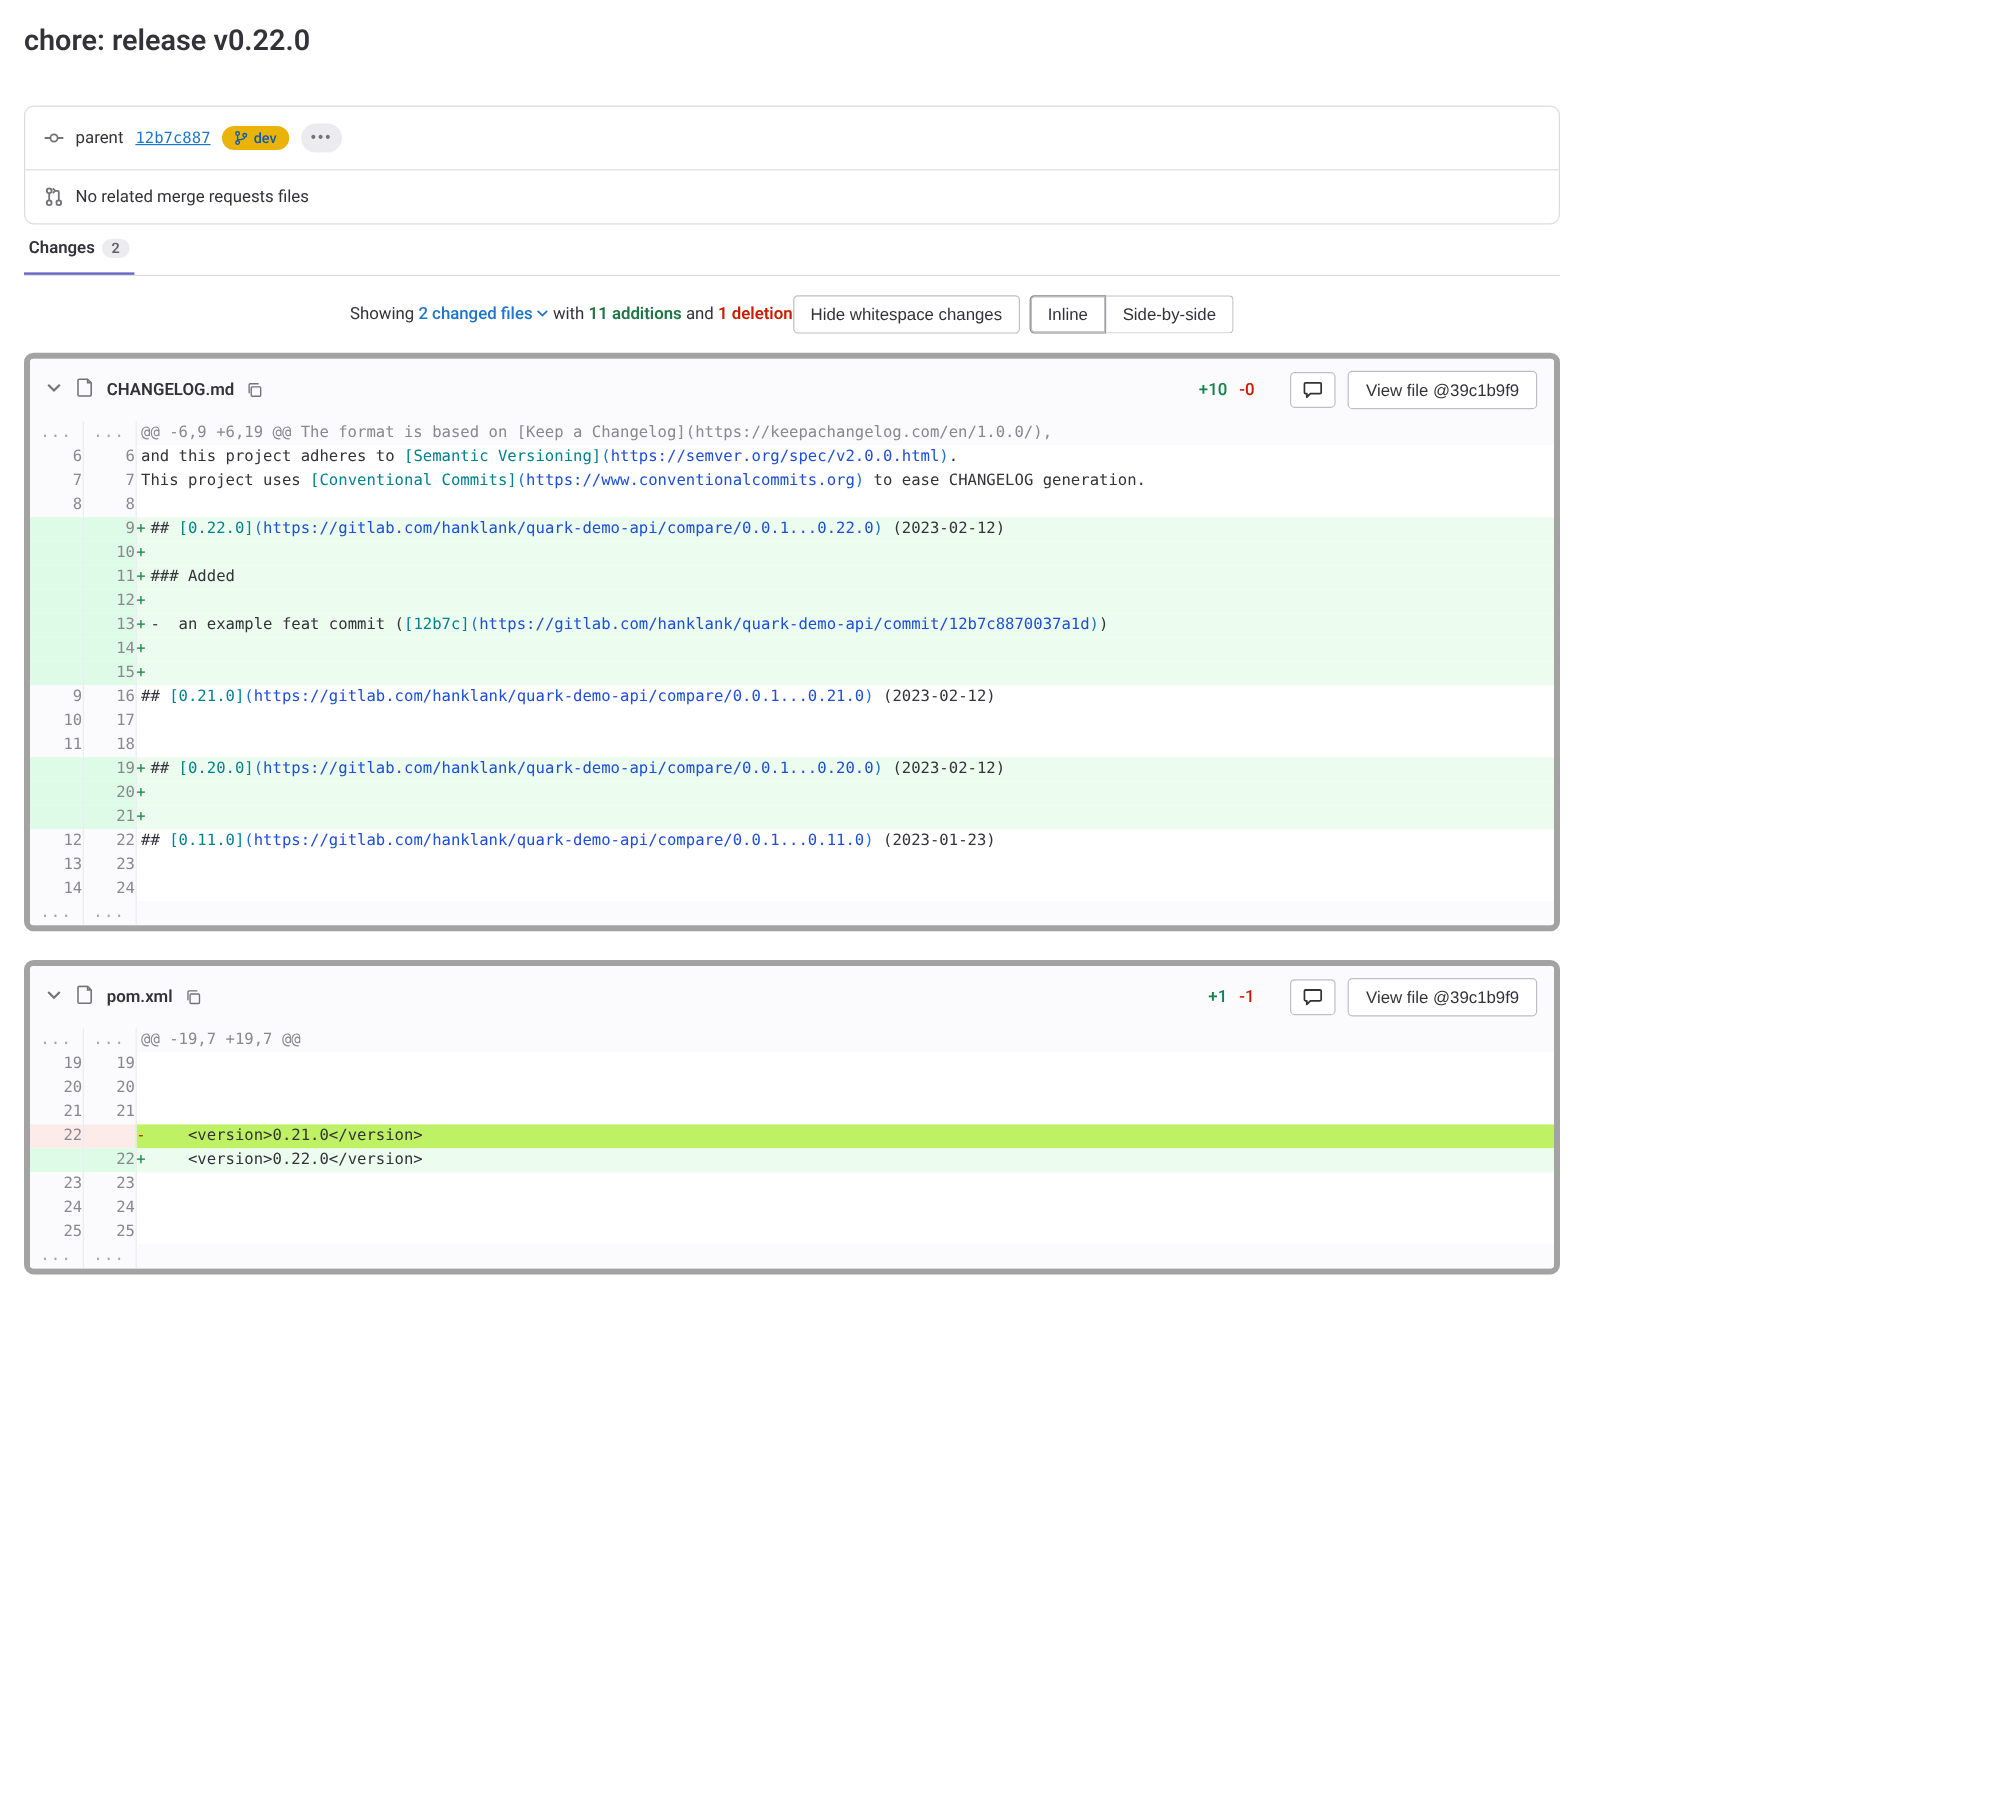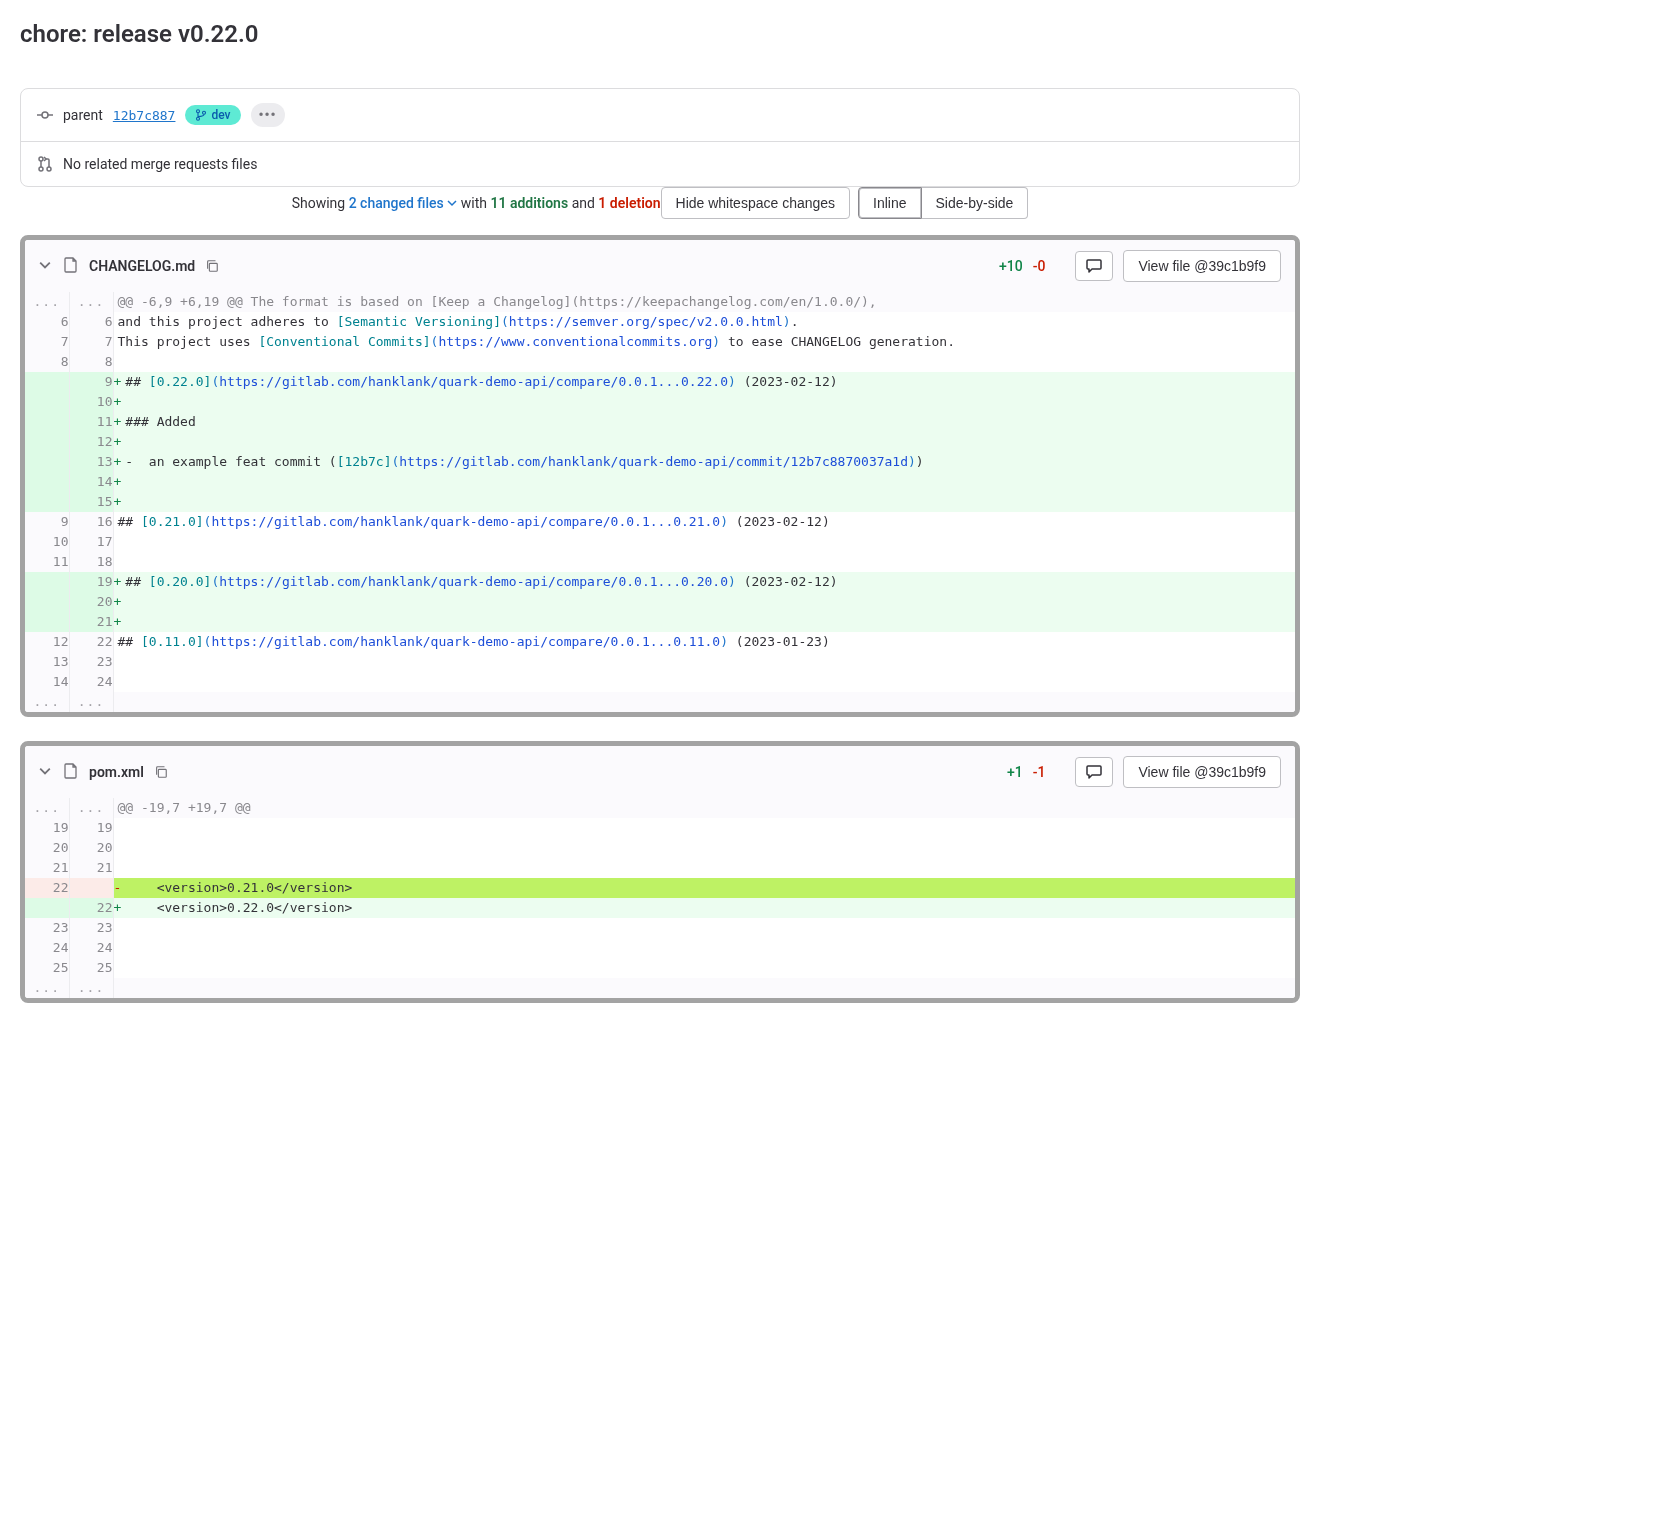--- a/index.html
+++ b/index.html
@@ -8,21 +8,21 @@
 .commit-title{font-size:24px;font-weight:600;margin-bottom:40px}
 .commit-desc{border-left:3px solid #dcdcde;padding:10px 0 10px 16px;margin-bottom:24px;font-family:"GitLab Mono",Menlo,Consolas,monospace;font-size:13px;color:#737278}
 .commit-desc .avatar{display:inline-block;width:16px;height:16px;border-radius:50%;background:linear-gradient(135deg,#8b4513,#654321);vertical-align:middle;margin:0 3px}
 .link{color:#1f75cb;text-decoration:none}
 .commit-box{border:1px solid #dcdcde;border-radius:8px;}
 .commit-row{padding:14px 16px;display:flex;align-items:center;gap:10px}
 .commit-row+.commit-row{border-top:1px solid #dcdcde}
 .commit-icon{width:16px;height:16px;display:inline-flex;align-items:center;justify-content:center;color:#737278}
 .parent-text{color:#333238}
 .sha-link{color:#1f75cb;font-family:"GitLab Mono",Menlo,monospace;font-size:13px}
-.badge-dev{background:#5eead4;color:#0b5cad;padding:3px 10px;border-radius:12px;font-size:12px;font-weight:500;display:inline-flex;align-items:center;gap:4px}
+.badge-dev{background:#eab308;color:#0b5cad;padding:3px 10px;border-radius:12px;font-size:12px;font-weight:500;display:inline-flex;align-items:center;gap:4px}
 .badge-more{background:#ececef;color:#737278;padding:4px 8px;border-radius:12px;font-size:14px;font-weight:700;letter-spacing:1px;cursor:pointer}
 .mr-text{color:#333238}
 .tabs{border-bottom:1px solid #dcdcde;margin-bottom:16px}
 .tab{display:inline-flex;align-items:center;gap:6px;padding:12px 4px;font-weight:600;color:#333238;border-bottom:2px solid #6666c4;cursor:pointer}
 .tab-badge{background:#ececef;color:#626168;border-radius:10px;padding:1px 8px;font-size:12px;font-weight:600}
 .changes-bar{display:flex;justify-content:center;align-items:center;margin-bottom:16px}
 .changes-left{color:#333238}
 .changes-left .files-link{color:#1f75cb;font-weight:500;cursor:pointer}
 .add-count{color:#217645;font-weight:600}
 .del-count{color:#c91c00;font-weight:600}
@@ -98,20 +98,26 @@
             <circle cx="4" cy="13" r="2" fill="none" stroke="currentColor" stroke-width="1.5"></circle>
             <circle cx="12" cy="13" r="2" fill="none" stroke="currentColor" stroke-width="1.5"></circle>
             <path d="M4 5v6M9 3h2a1 1 0 011 1v7" fill="none" stroke="currentColor" stroke-width="1.5"></path>
             <path d="M7 1l2 2-2 2" fill="none" stroke="currentColor" stroke-width="1.5"></path>
           </svg>
       </span>
       <span class="mr-text">No related merge requests files</span>
     </div>
   </div>
 
+  <div class="tabs">
+    <span class="tab">
+      <span>Changes</span>
+      <span class="tab-badge">2</span>
+    </span>
+  </div>
 
   <div class="changes-bar">
     <div class="changes-left">
       <span>Showing</span>
       <span class="files-link">
         <span>2 changed files</span>
         <span class="chev-down">
           <svg width="10" height="10" viewBox="0 0 10 10">
               <path d="M1 3l4 4 4-4" fill="none" stroke="#1f75cb" stroke-width="1.5"></path>
             </svg>

